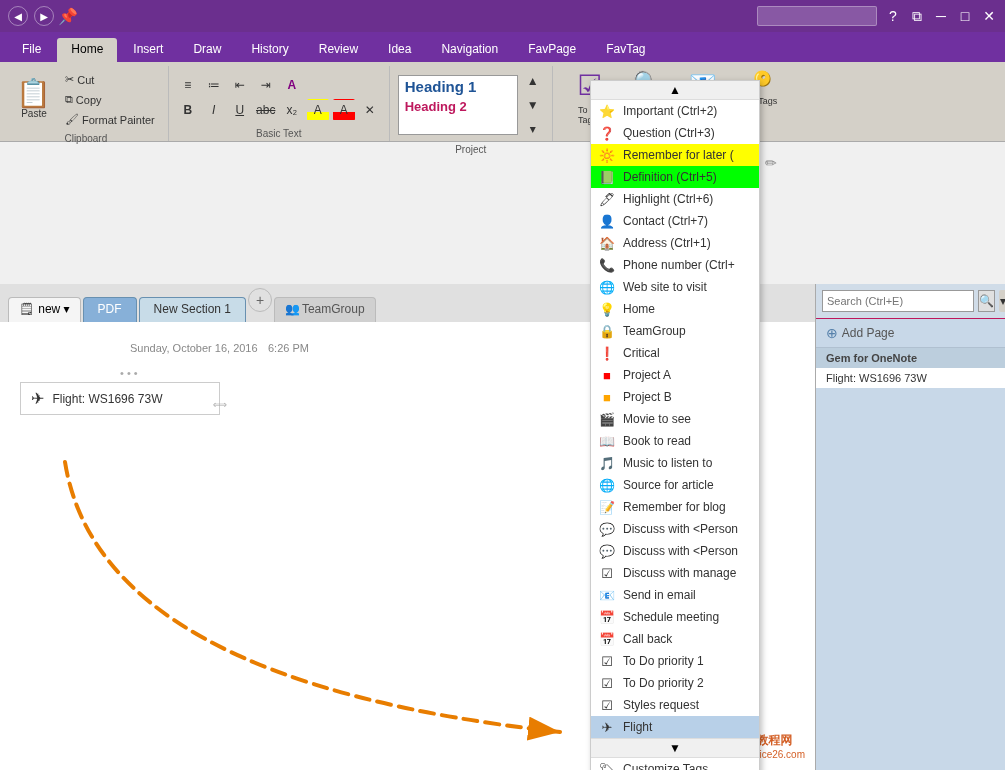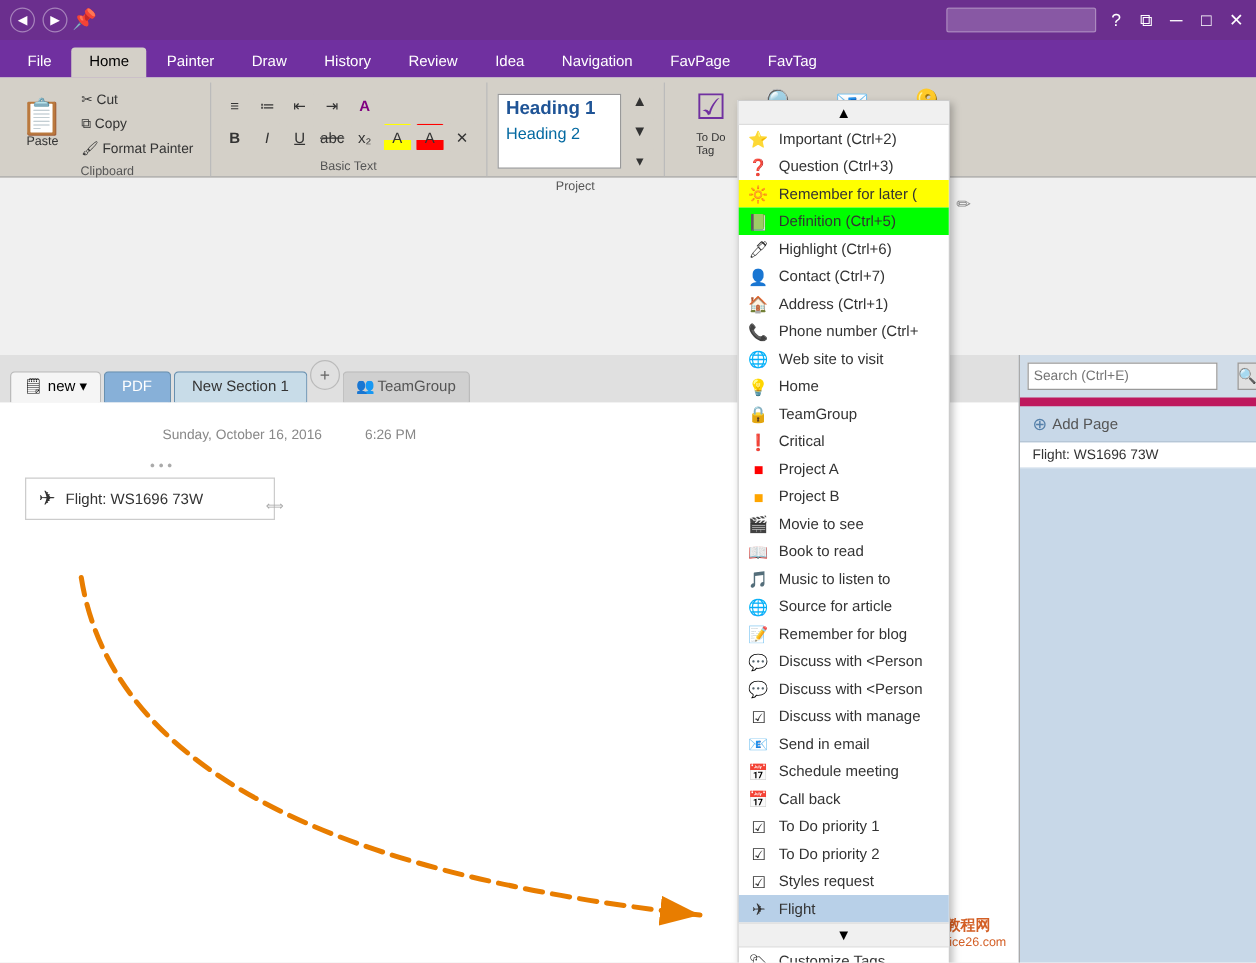--- a/index.html
+++ b/index.html
@@ -113,29 +113,29 @@
       font-size: 12px;
       background: #d4d0c8;
       color: #333;
     }
     .fmt-btn.bold { font-weight: bold; }
     .fmt-btn.italic { font-style: italic; }
     .fmt-btn.underline { text-decoration: underline; }
 
     
     .styles-box {
-      width: 99px;
+      width: 120px;
       height: 60px;
       border: 1px solid #999;
       background: white;
       overflow: hidden;
     }
     .style-item { padding: 2px 6px; font-size: 13px; cursor: pointer; }
     .style-h1 { color: #1f5496; font-size: 15px; font-weight: bold; }
-    .style-h2 { color: #0369a1; font-size: 13px; font-weight: normal; }
+    .style-h2 { color: #be185d; font-size: 13px; font-weight: bold; }
 
     
     .tags-group {
       display: flex;
       gap: 8px;
       align-items: flex-start;
       padding: 4px;
     }
     .tag-btn-large {
       display: flex;
@@ -172,23 +172,23 @@
       bottom: 0;
       background: #c8d8e8;
       border-left: 1px solid #aaa;
       display: flex;
       flex-direction: column;
     }
     .search-box-container {
       padding: 6px;
       display: flex;
       align-items: flex-start;
-      gap: 16px;
+      gap: 4px;
       background: #d0dce8;
-      border-bottom: 7px solid #be185d;
+      border-bottom: 1px solid #be185d;
     }
     .search-input {
       flex: 1;
       height: 22px;
       border: 1px solid #999;
       background: white;
       padding: 0 4px;
       font-size: 11px;
     }
     .search-btn {
@@ -308,21 +308,21 @@
     .note-date {
       position: absolute;
       top: 20px;
       left: 130px;
       font-size: 11px;
       color: #888;
     }
     .note-time {
       position: absolute;
       top: 20px;
-      left: 292px;
+      left: 268px;
       font-size: 11px;
       color: #888;
     }
     .note-box {
       position: absolute;
       top: 60px;
       left: 20px;
       border: 1px solid #ccc;
       background: white;
       padding: 6px 10px;
@@ -450,21 +450,21 @@
     <div class="win-btn">⧉</div>
     <div class="win-btn">─</div>
     <div class="win-btn">□</div>
     <div class="win-btn">✕</div>
   </div>
 </div>
 
 <div class="ribbon-tabs">
   <div class="ribbon-tab">File</div>
   <div class="ribbon-tab active">Home</div>
-  <div class="ribbon-tab">Painter</div>
+  <div class="ribbon-tab">Insert</div>
   <div class="ribbon-tab">Draw</div>
   <div class="ribbon-tab">History</div>
   <div class="ribbon-tab">Review</div>
   <div class="ribbon-tab">Idea</div>
   <div class="ribbon-tab">Navigation</div>
   <div class="ribbon-tab">FavPage</div>
   <div class="ribbon-tab">FavTag</div>
 </div>
 
 <div class="ribbon">
@@ -608,20 +608,21 @@
   <div class="page-list-container" style="position:relative; width:190px; flex-shrink:0;">
     <div class="search-box-container">
       <input class="search-input" type="text" placeholder="Search (Ctrl+E)" style="">
       <div class="search-btn">🔍</div>
       <div class="fmt-btn">▾</div>
     </div>
     <div class="add-page-btn">
       <span style="font-size:14px;color:#5580aa;">⊕</span>
       <span>Add Page</span>
     </div>
+    <div class="page-section-label">Gem for OneNote</div>
     <div class="page-item">
       <span>Flight: WS1696 73W</span>
     </div>
   </div>
 </div>
 
 <div class="edit-pencil-icon">✏</div>
 
 <div class="dropdown-menu">
   <div class="dropdown-scroll-up">▲</div>

